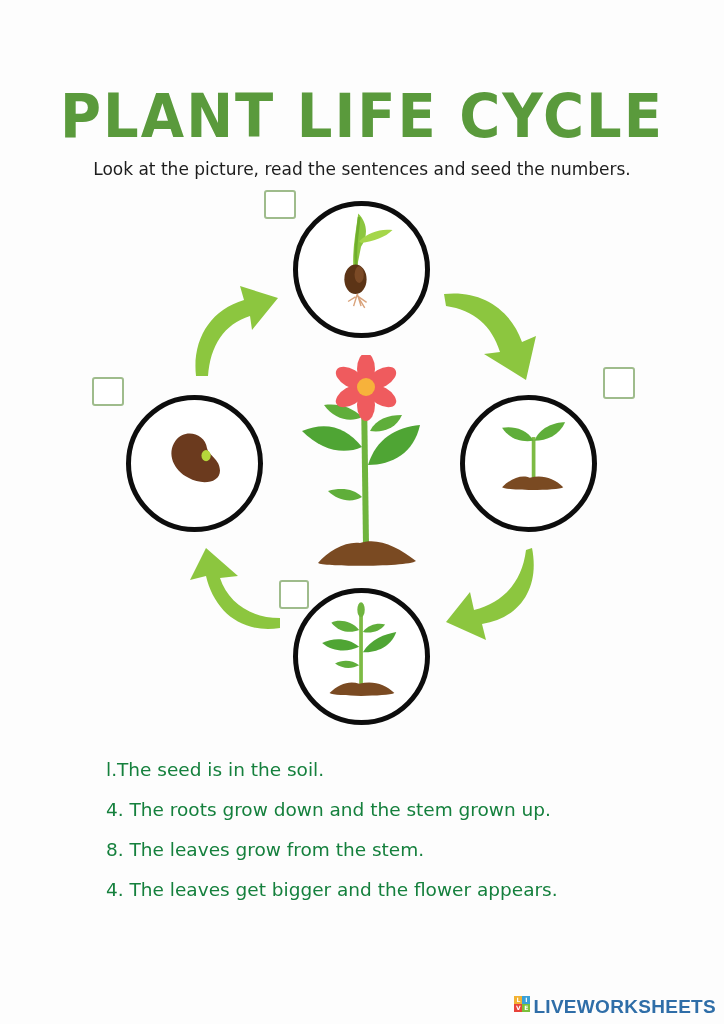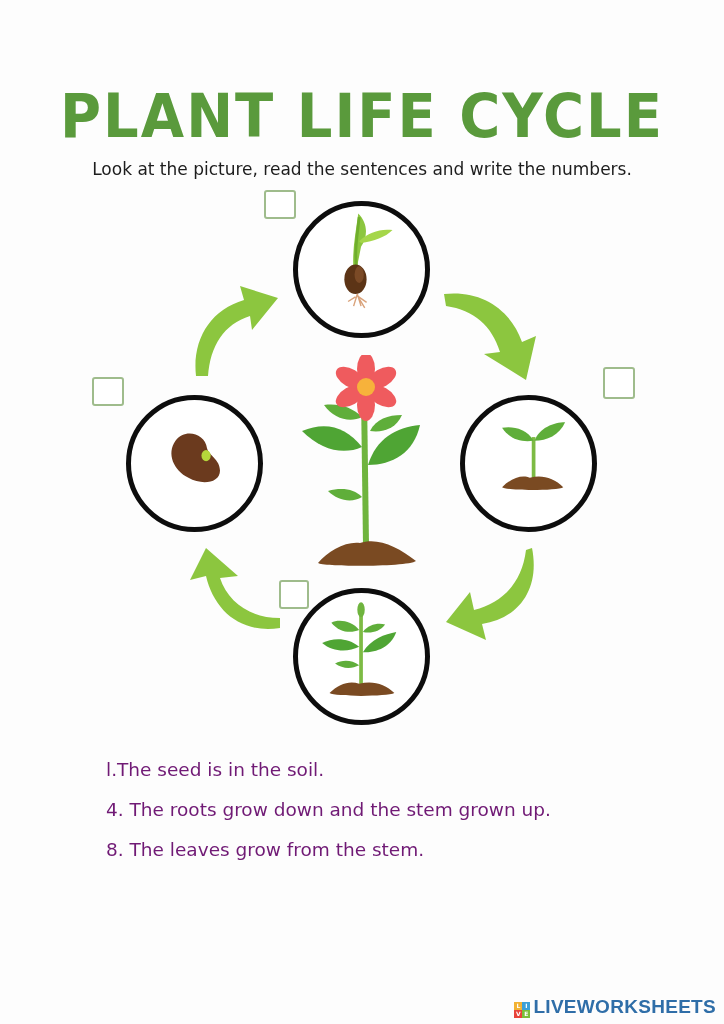--- a/index.html
+++ b/index.html
@@ -9,31 +9,31 @@
            font-family:"DejaVu Sans", sans-serif; font-weight:bold; font-size:56px; letter-spacing:2px;
            color:#5a9a3c; transform:scaleY(1.08); line-height:64px; }
   .instruction { position:absolute; left:0; width:724px; top:158px; text-align:center;
                  font-size:17px; line-height:22px; color:#1d1d1d; }
   .stage { position:absolute; border:5px solid #0d0d0d; border-radius:50%; background:#fff; box-sizing:border-box; }
   .stage svg { position:absolute; left:0; top:0; width:100%; height:100%; }
   .answer-box { position:absolute; border:2px solid #9fbc8c; border-radius:3px; background:#fff; box-sizing:border-box; }
   .arrow { position:absolute; }
   .center-plant { position:absolute; }
   .sentences { position:absolute; left:106px; top:750px; }
-  .sentence { font-size:18.5px; line-height:40px; height:40px; color:#701a75; white-space:nowrap; }
-  .brand { position:absolute; right:8px; top:996px; display:flex; align-items:flex-end; gap:3px; }
+  .sentence { font-size:18.5px; line-height:40px; height:40px; color:#15803d; white-space:nowrap; }
+  .brand { position:absolute; right:8px; top:996px; display:flex; align-items:flex-start; gap:3px; }
   .brand-logo { width:16px; height:16px; display:grid; grid-template-columns:8px 8px; grid-template-rows:8px 8px; }
   .brand-logo span { display:block; font-size:6px; color:#fff; text-align:center; line-height:8px; font-weight:bold; }
   .brand-text { font-family:"Liberation Sans", sans-serif; font-weight:bold; font-size:19px; color:#2f6ea8; letter-spacing:0.3px; }
 </style>
 </head>
 <body>
 
 <div class="title">PLANT LIFE CYCLE</div>
-<div class="instruction">Look at the picture, read the sentences and write the numbers.</div>
+<div class="instruction">Look at the picture, read the sentences and seed the numbers.</div>
 
 <input class="answer-box" style="left: 264px; top: 190px; width: 32px; height: 29px;" type="text" value="">
 <input class="answer-box" style="left: 603px; top: 367px; width: 32px; height: 32px;" type="text" value="">
 <input class="answer-box" style="left: 279px; top: 580px; width: 30px; height: 29px;" type="text" value="">
 <input class="answer-box" style="left: 92px; top: 377px; width: 32px; height: 29px;" type="text" value="">
 
 <div class="stage" style="left:293px;top:201px;width:137px;height:137px;">
   <svg viewBox="0 0 137 137">
     <path d="M60 70 C58 50 62 30 65 8 C75 18 76 32 68 44 C66 55 64 62 63 72 Z" fill="#8cc63f"></path>
     <path d="M66 38 C76 28 90 24 102 26 C94 34 82 38 68 40 Z" fill="#a5d64a"></path>
@@ -104,20 +104,21 @@
       <ellipse cx="0" cy="-18" rx="9" ry="16" transform="rotate(300)"></ellipse>
     </g>
     <circle cx="0" cy="0" r="9" fill="#f7b23b"></circle>
   </g>
 </svg>
 
 <div class="sentences">
   <div class="sentence">l.The seed is in the soil.</div>
   <div class="sentence">4. The roots grow down and the stem grown up.</div>
   <div class="sentence">8. The leaves grow from the stem.</div>
+  <div class="sentence">4. The leaves get bigger and the flower appears.</div>
 </div>
 
 <div class="brand">
   <div class="brand-logo">
     <span style="background:#f2b233">L</span>
     <span style="background:#3aa0d8">I</span>
     <span style="background:#e8433a">V</span>
     <span style="background:#7bbf3a">E</span>
   </div>
   <span class="brand-text">LIVEWORKSHEETS</span>

